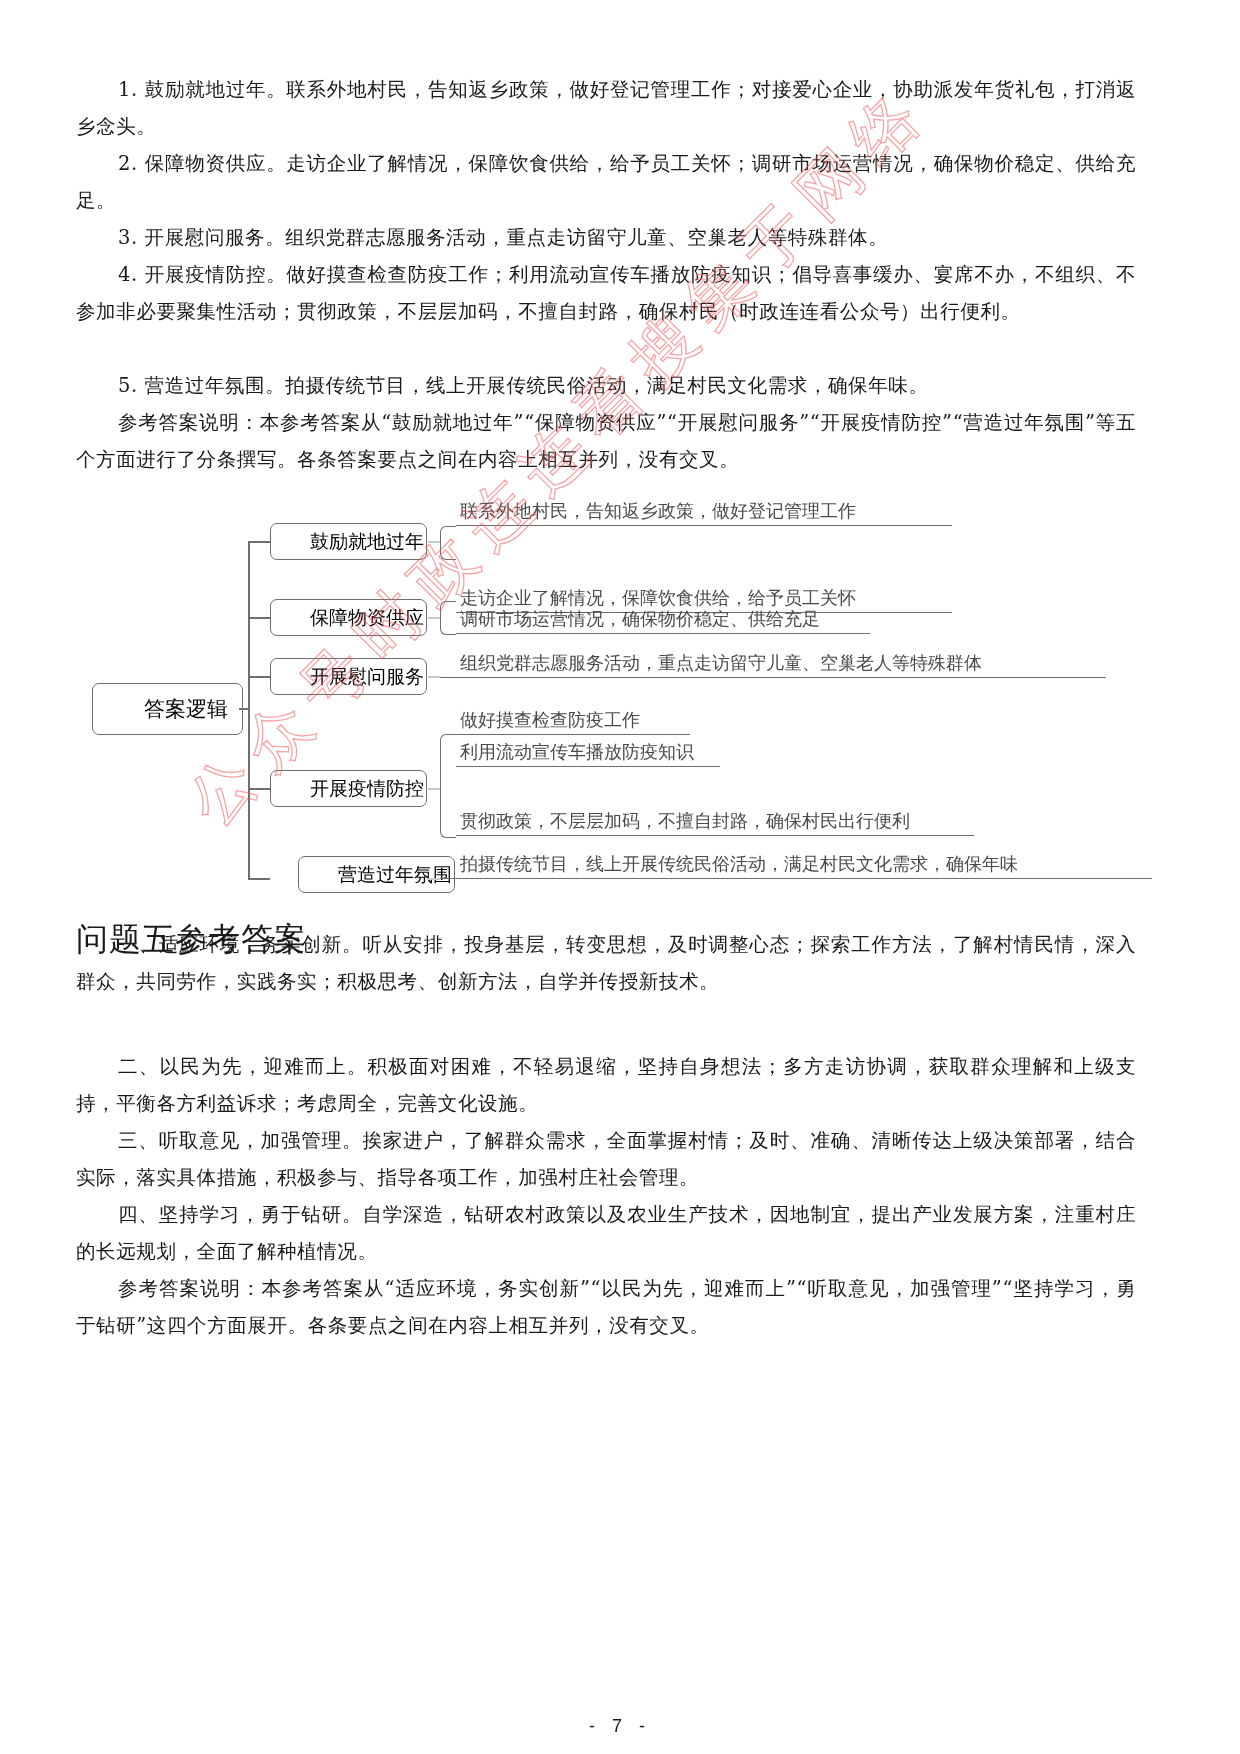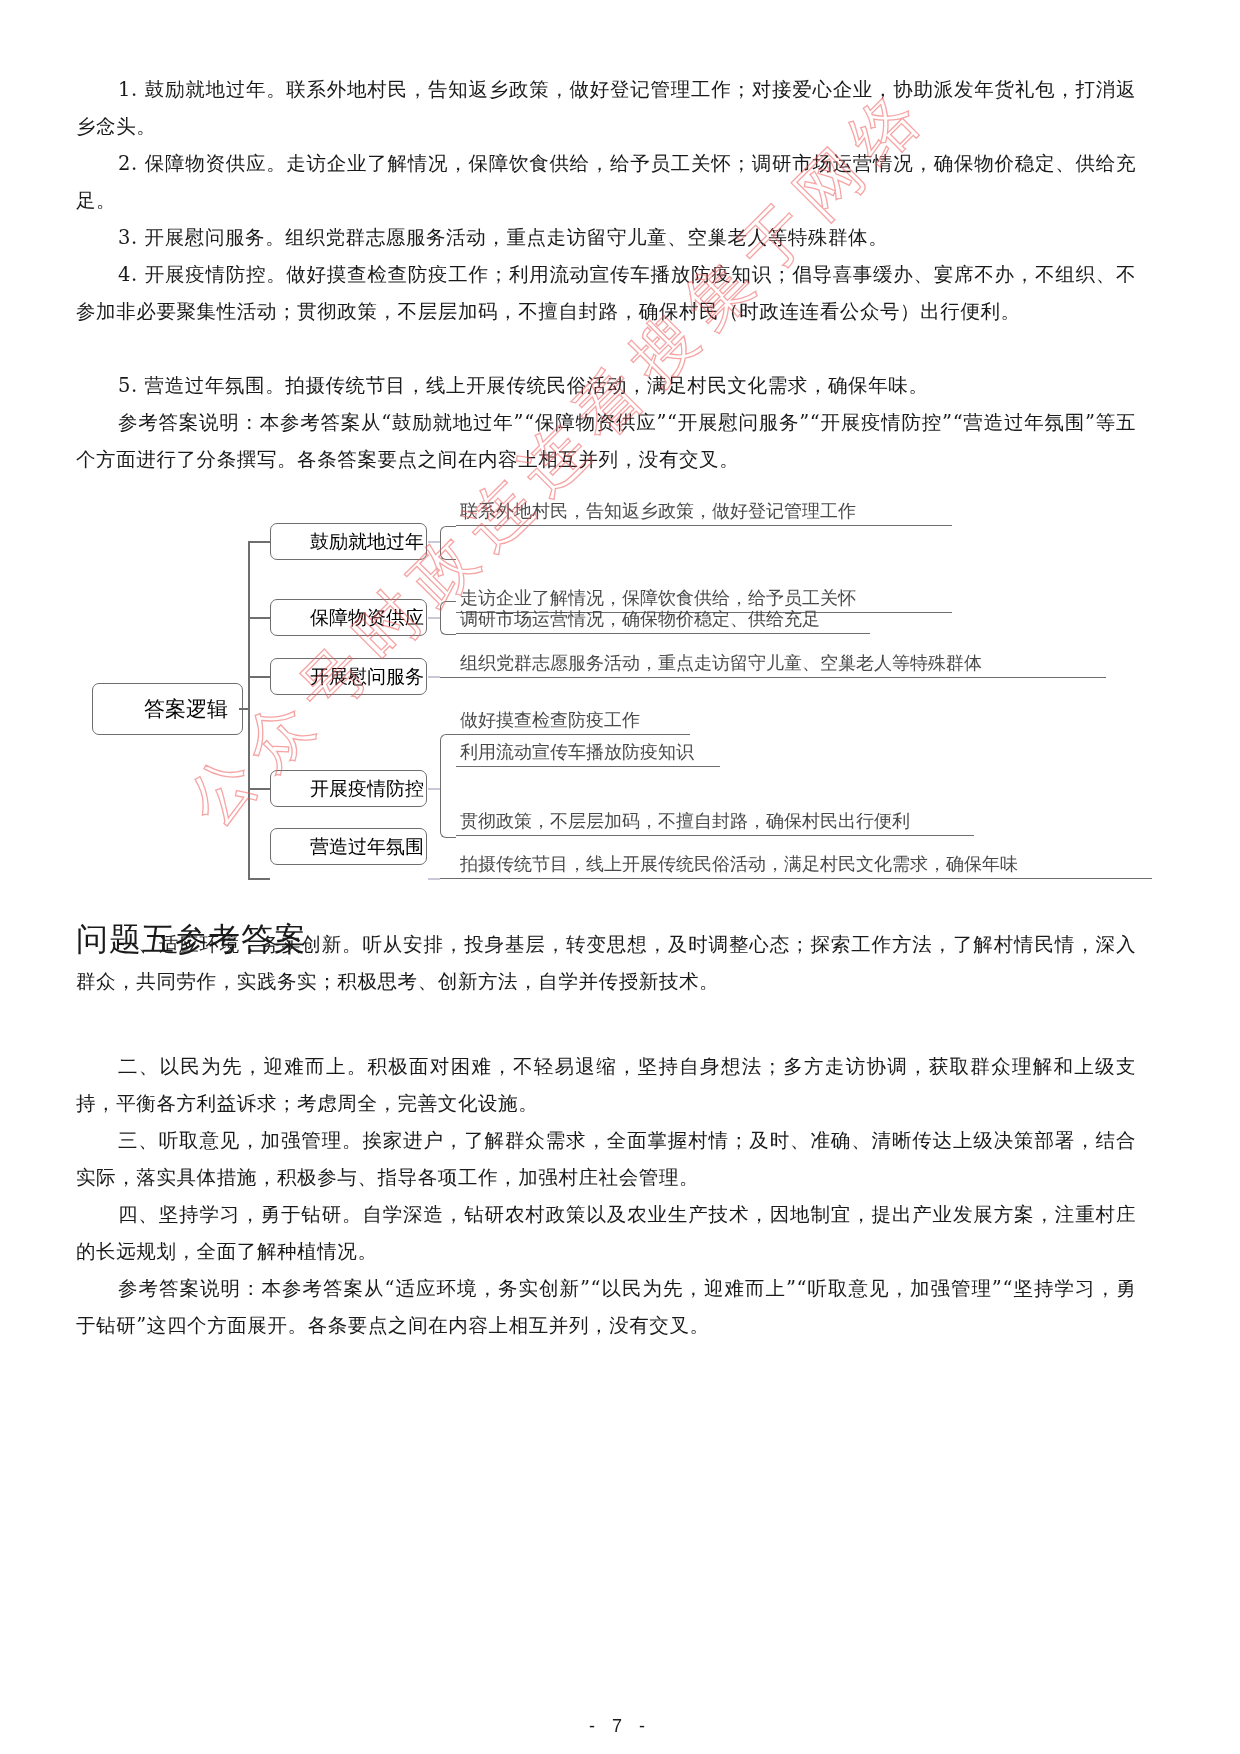--- a/index.html
+++ b/index.html
@@ -75,21 +75,21 @@
   <div class="connector-dot" style="left:428px; top:676px;"></div>
   <div class="leaf" style="top:648px; left:440px; width:666px; padding-left:20px;">组织党群志愿服务活动，重点走访留守儿童、空巢老人等特殊群体</div>
 
   <div class="node branch" style="top:770px;">开展疫情防控</div>
   <div class="connector-dot" style="left:428px; top:788px;"></div>
   <div class="leaf" style="top:705px; width:234px;">做好摸查检查防疫工作</div>
   <div class="bracket" style="left:440px; top:734px; width:16px; height:104px;"></div>
   <div class="leaf" style="top:737px; width:264px;">利用流动宣传车播放防疫知识</div>
   <div class="leaf" style="top:806px; width:518px;">贯彻政策，不层层加码，不擅自封路，确保村民出行便利</div>
 
-  <div class="node branch" style="top:828px;">营造过年氛围</div>
+  <div class="node branch" style="top:856px;margin-left:28px;">营造过年氛围</div>
   <div class="connector-dot" style="left:428px; top:878px;"></div>
   <div class="leaf" style="top:849px; left:440px; width:712px; padding-left:20px;">拍摄传统节目，线上开展传统民俗活动，满足村民文化需求，确保年味</div>
 </div>
 
 <h2 class="heading">问题五参考答案</h2>
 <div class="para" style="top:927px;">一、适应环境，务实创新。听从安排，投身基层，转变思想，及时调整心态；探索工作方法，了解村情民情，深入群众，共同劳作，实践务实；积极思考、创新方法，自学并传授新技术。</div>
 <div class="para" style="top:1049px;">二、以民为先，迎难而上。积极面对困难，不轻易退缩，坚持自身想法；多方走访协调，获取群众理解和上级支持，平衡各方利益诉求；考虑周全，完善文化设施。</div>
 <div class="para" style="top:1123px;">三、听取意见，加强管理。挨家进户，了解群众需求，全面掌握村情；及时、准确、清晰传达上级决策部署，结合实际，落实具体措施，积极参与、指导各项工作，加强村庄社会管理。</div>
 <div class="para" style="top:1197px;">四、坚持学习，勇于钻研。自学深造，钻研农村政策以及农业生产技术，因地制宜，提出产业发展方案，注重村庄的长远规划，全面了解种植情况。</div>
 <div class="para" style="top:1271px;">参考答案说明：本参考答案从“适应环境，务实创新”“以民为先，迎难而上”“听取意见，加强管理”“坚持学习，勇于钻研”这四个方面展开。各条要点之间在内容上相互并列，没有交叉。</div>

